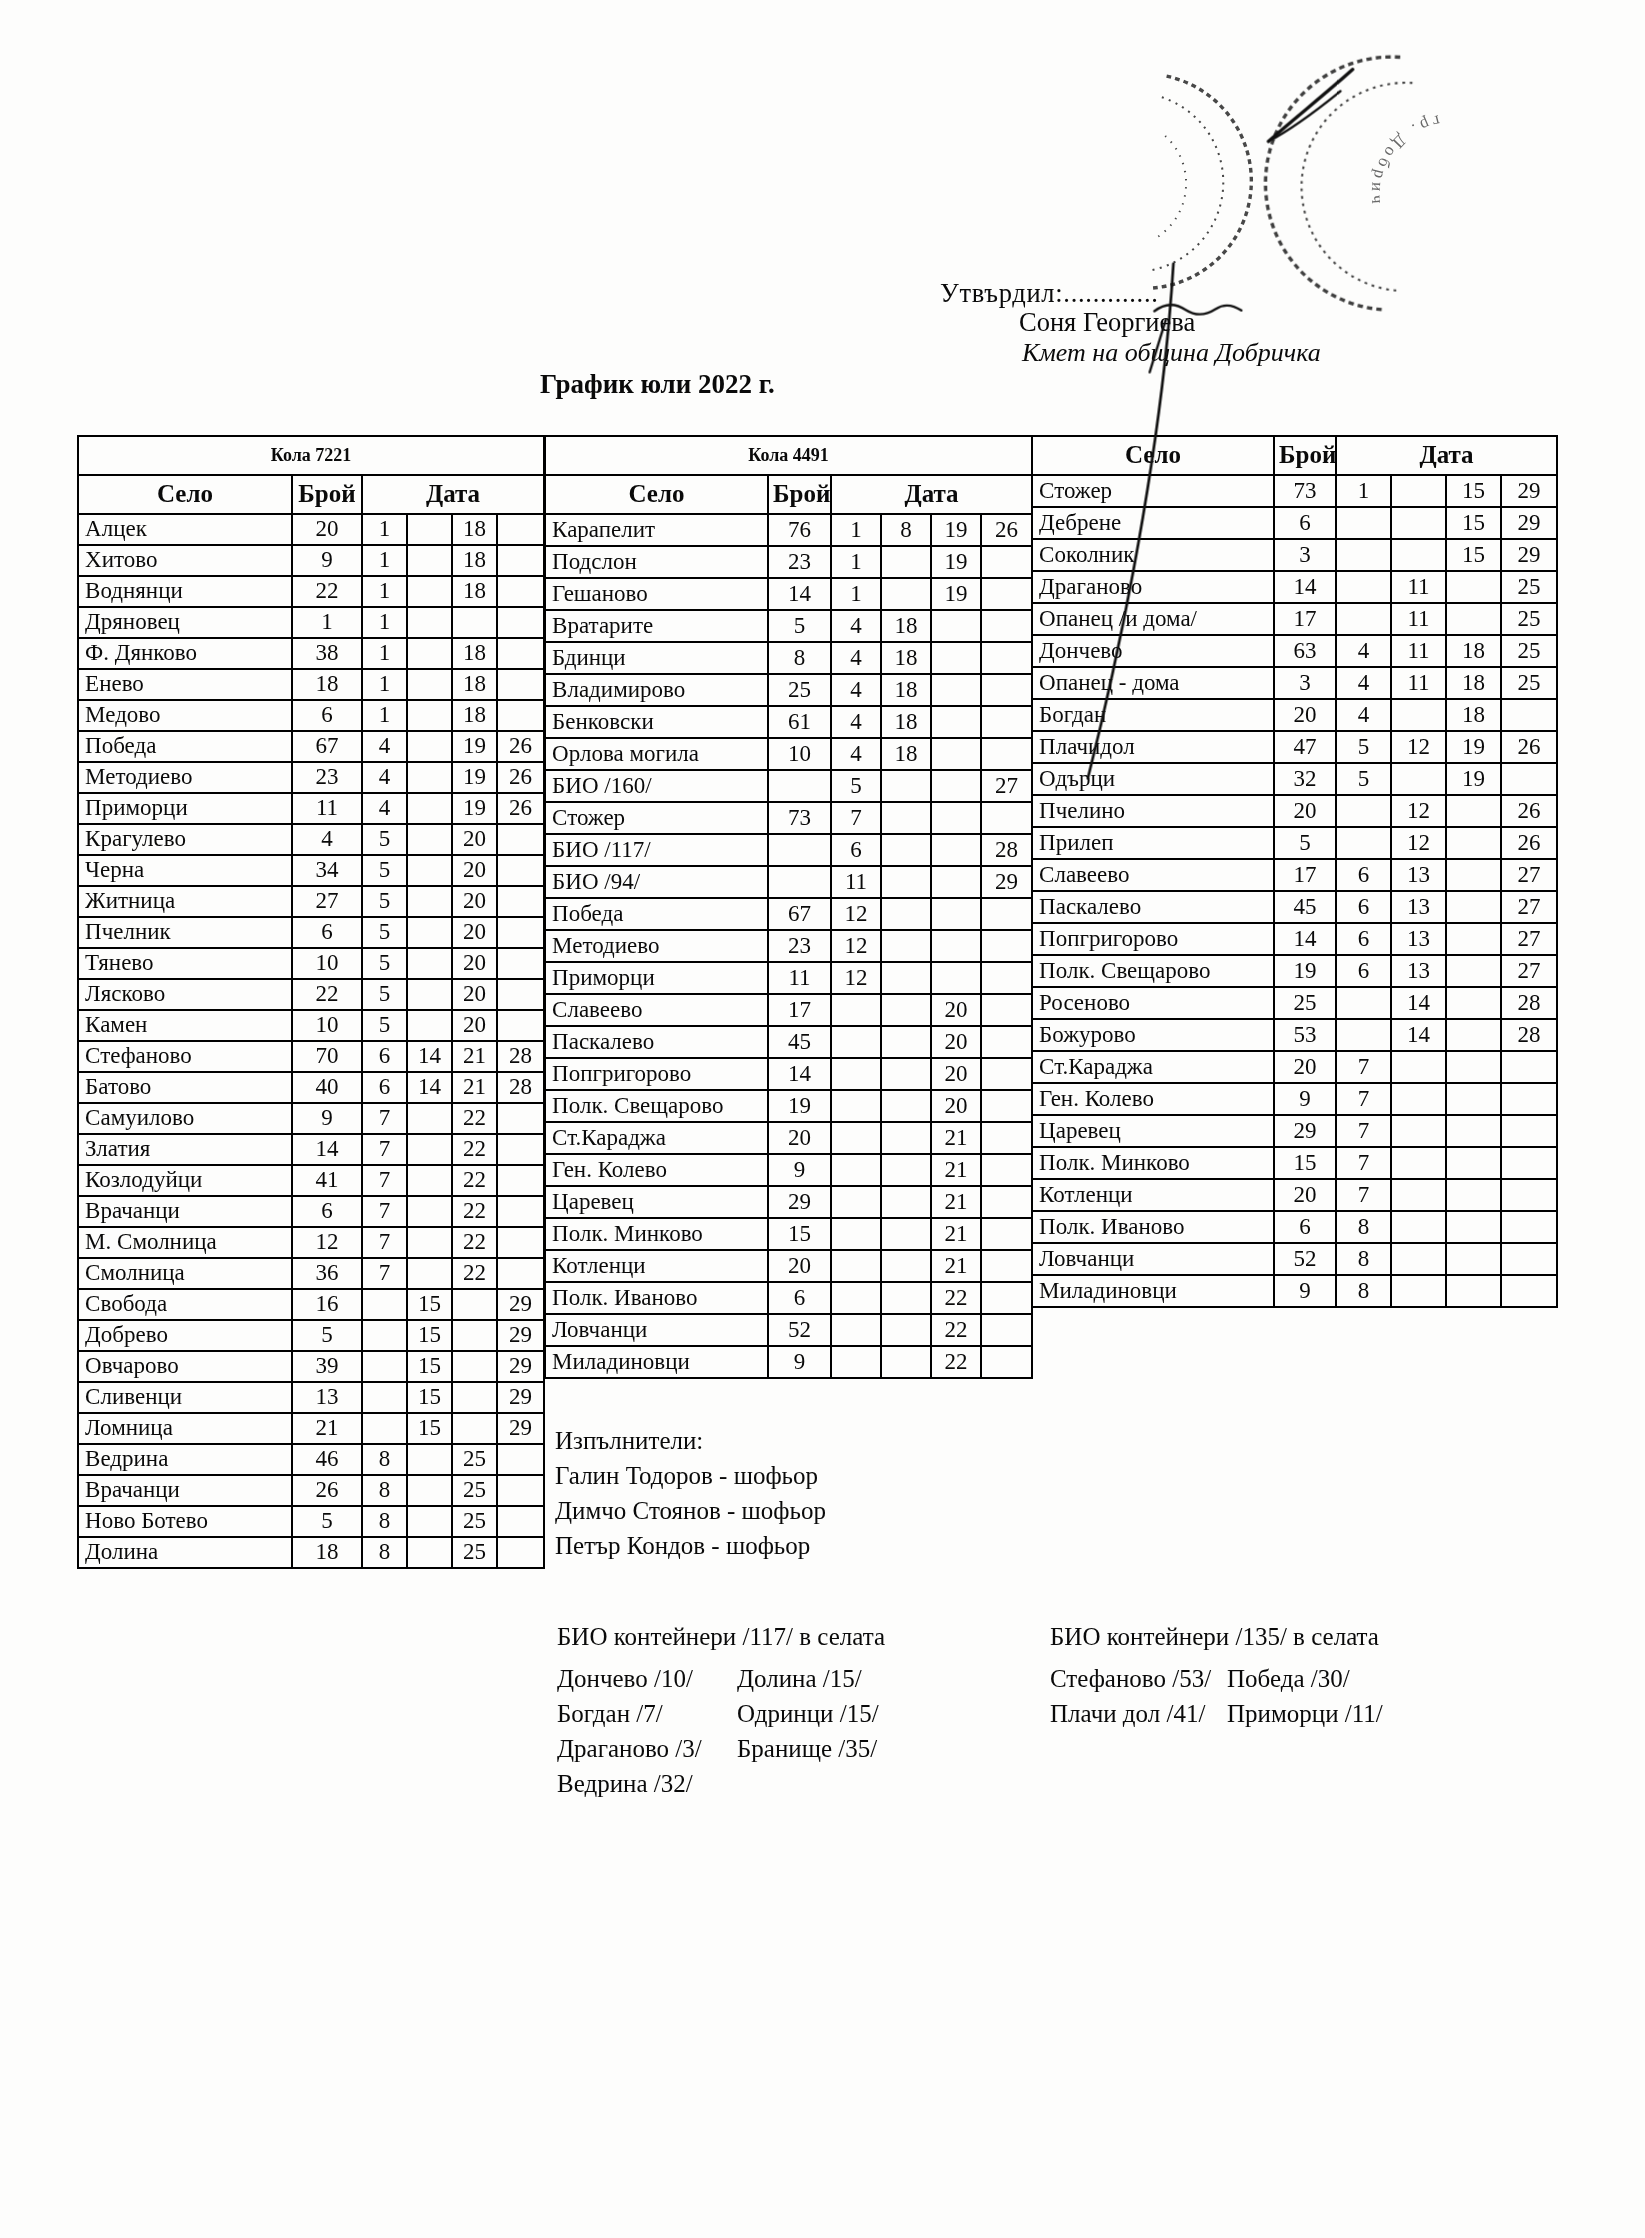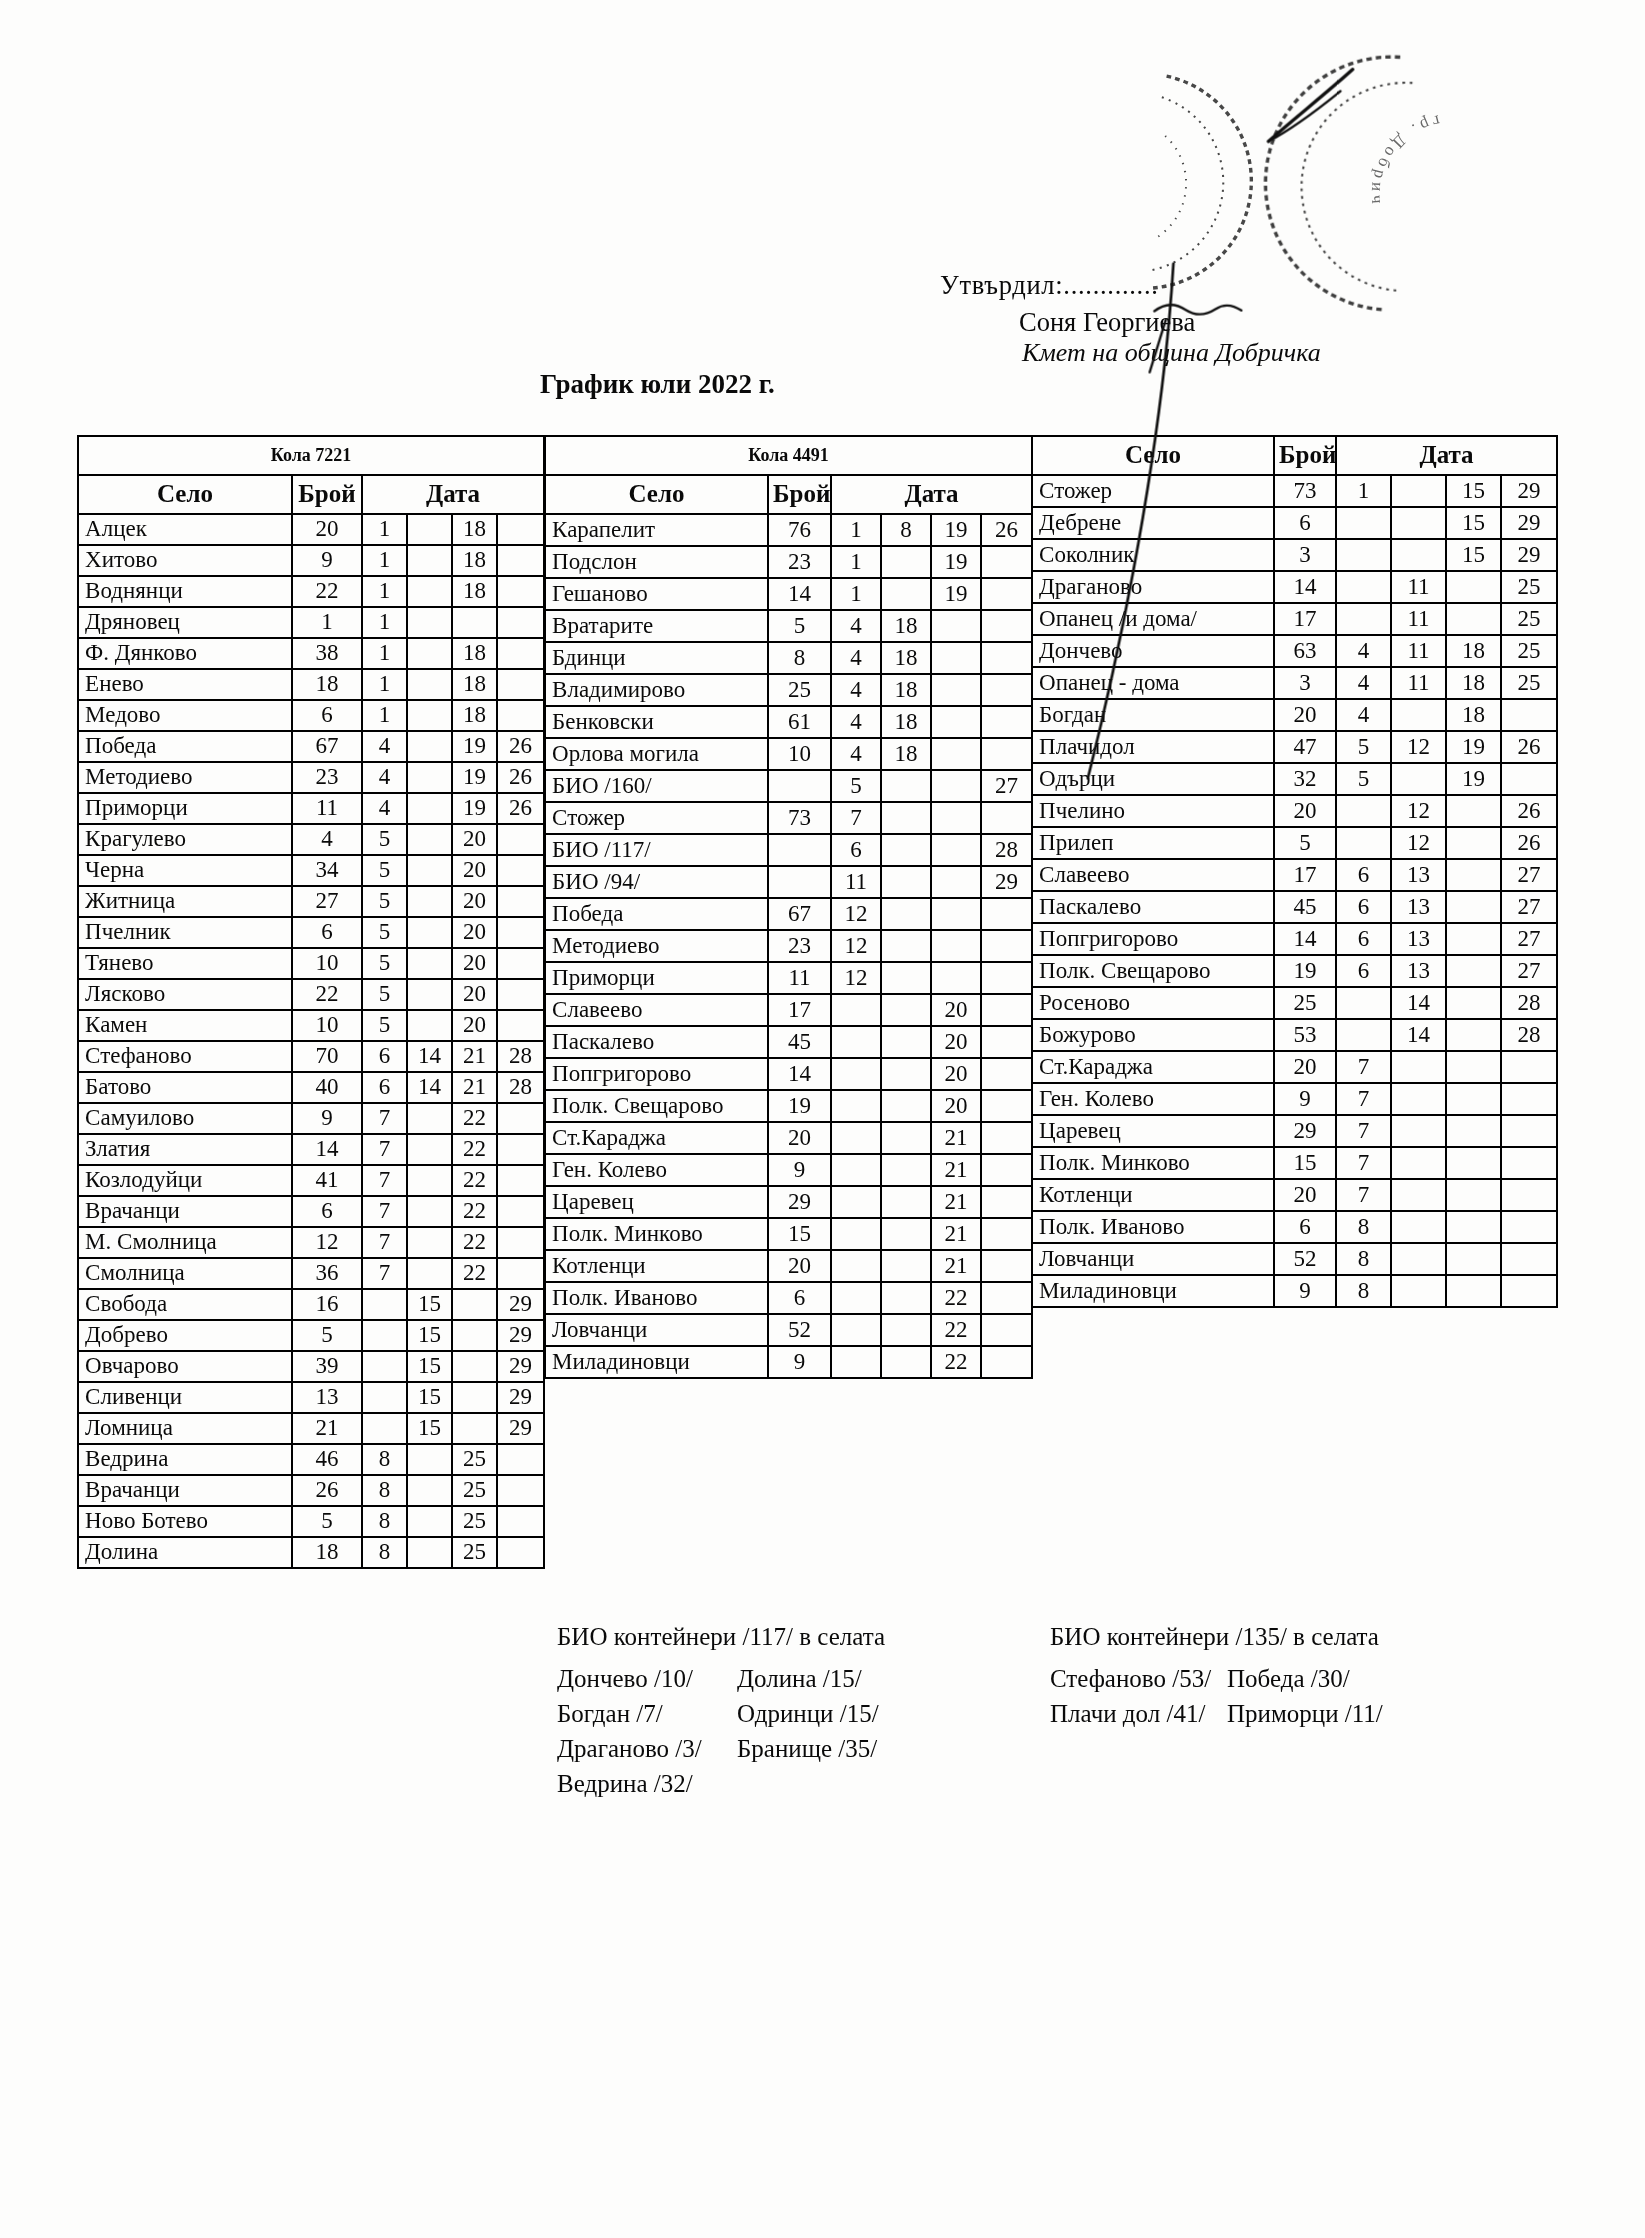--- a/index.html
+++ b/index.html
@@ -8,21 +8,21 @@
     width:1646px; height:2239px;
     margin:0 auto;
     background:#fdfdfc;
     font-family:"Liberation Serif", serif;
     color:#0a0a0a;
     overflow:hidden;
   }
   .abs { position:absolute; }
 
   
-  .approve-label { left:940px; top:270px; font-size:26.5px; letter-spacing:0.7px; }
+  .approve-label { left:940px; top:278px; font-size:26.5px; letter-spacing:0.7px; }
   .approver-name { left:1019px; top:307px; font-size:26.5px; }
   .approver-role { left:1022px; top:338px; font-size:26px; font-style:italic; }
   .doc-title     { left:540px;  top:369px; font-size:27px; font-weight:bold; }
 
   
   .tbl { position:absolute; top:435px; }
   .tbl.t1 { left:77px;  width:467px; }
   .tbl.t2 { left:544px;  width:488px; }
   .tbl.t3 { left:1031px; width:526px; }
   .tbl table { border-collapse:collapse; table-layout:fixed; width:100%; }
@@ -832,20 +832,28 @@
             <td class="c-num">9</td>
             <td class="c-num">8</td>
             <td class="c-num"></td>
             <td class="c-num"></td>
             <td class="c-num"></td>
           </tr>
         </tbody>
       </table>
     </div>
 
+  <div class="abs executors">
+    <div>Изпълнители:</div>
+    <div>
+        <div class="exec-item">Галин Тодоров - шофьор</div>
+        <div class="exec-item">Димчо Стоянов - шофьор</div>
+        <div class="exec-item">Петър Кондов - шофьор</div>
+      </div>
+  </div>
 
   <div class="bio bio-117">
     <div class="bio-heading">БИО контейнери /117/ в селата</div>
     <div class="bio-cols">
         <div class="bio-col">
           <div class="bio-item">Дончево /10/</div>
           <div class="bio-item">Богдан /7/</div>
           <div class="bio-item">Драганово /3/</div>
           <div class="bio-item">Ведрина /32/</div>
         </div>

